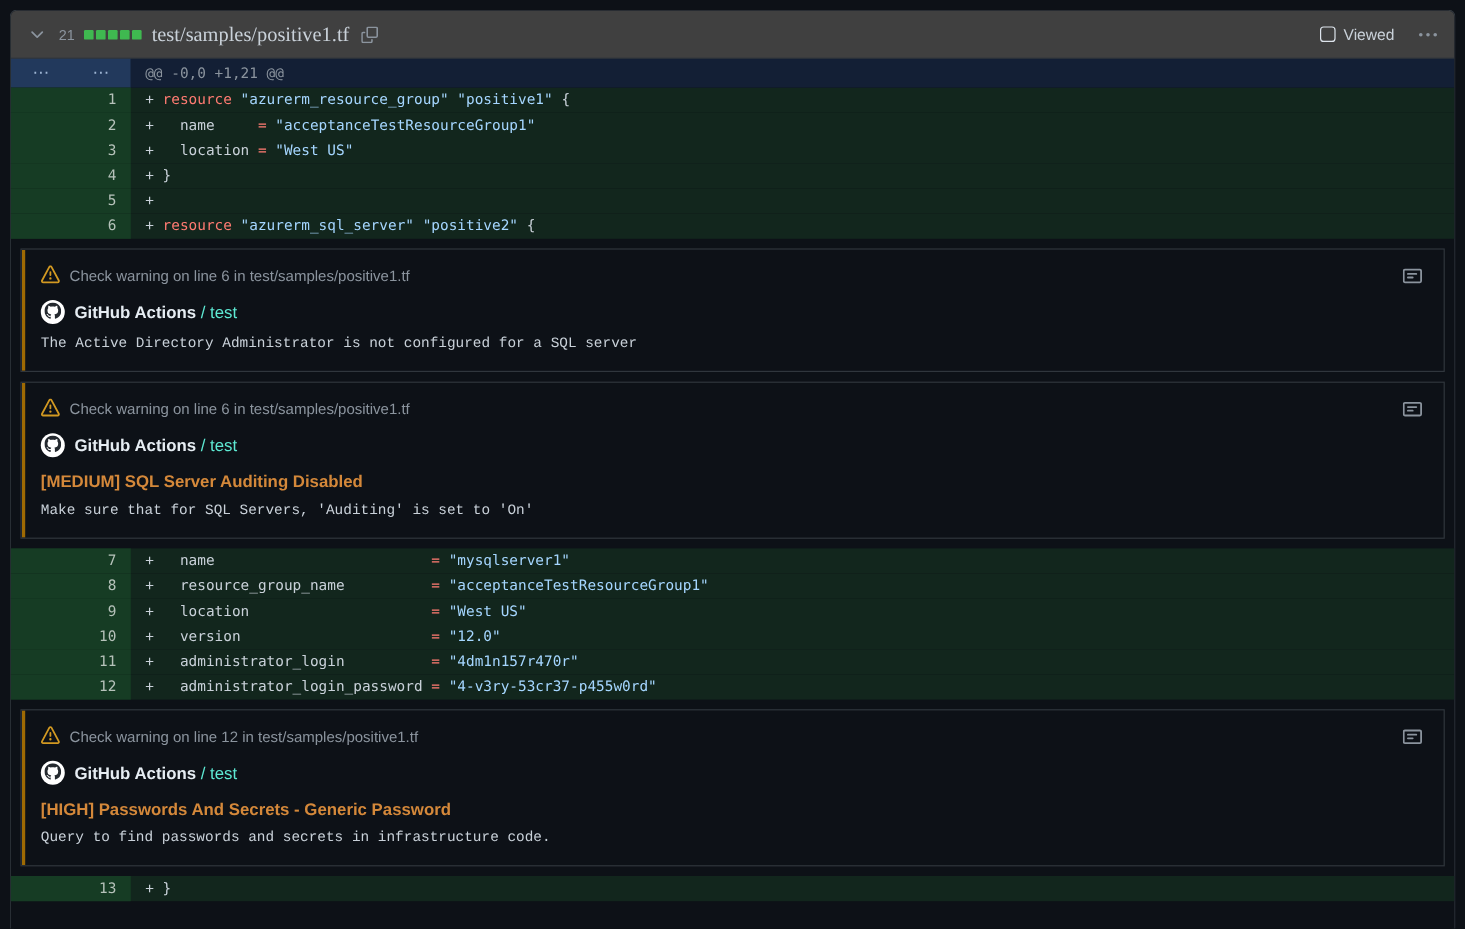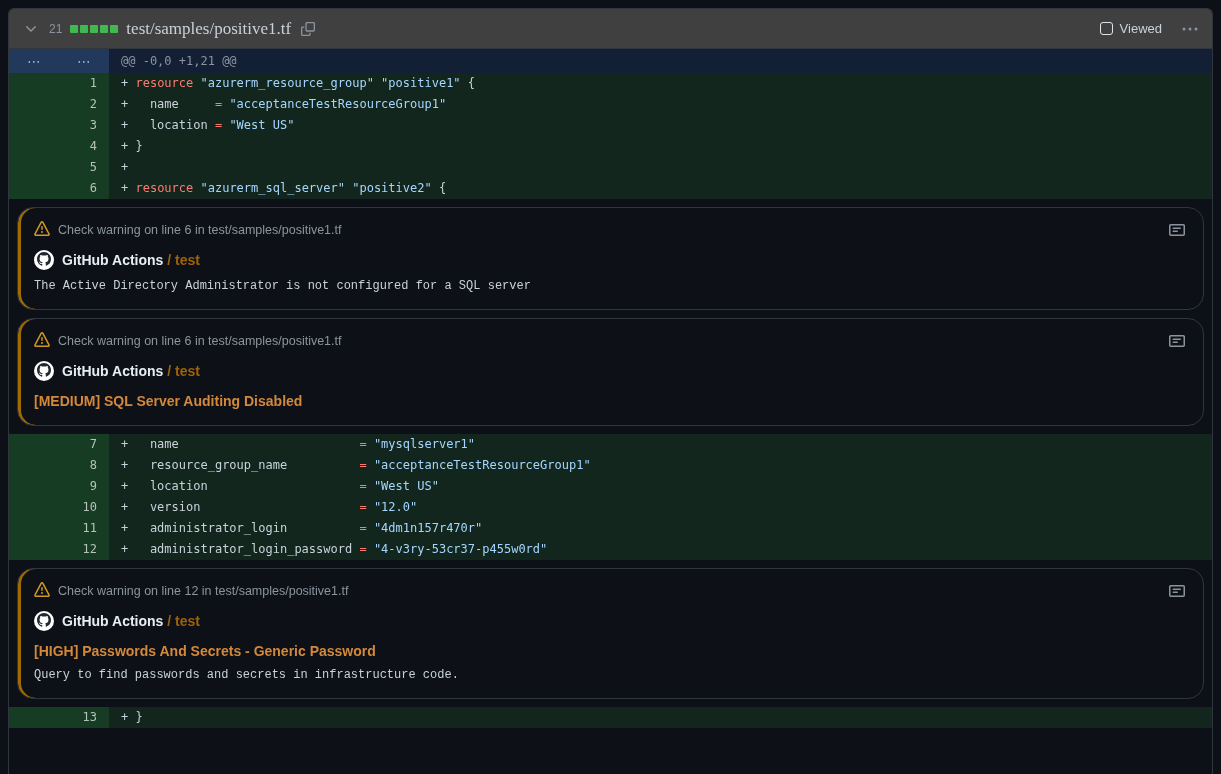--- a/index.html
+++ b/index.html
@@ -76,41 +76,41 @@
     color: #b6c2ba; text-align: right; padding-right: 12px; cursor: pointer;
   }
   .line-code { flex: 1; white-space: pre; padding-left: 12px; }
   .tok-p { color: #c9d1d9; }
   .tok-k { color: #ff7b72; }
   .tok-s { color: #a5d6ff; }
   
   .annotation {
     margin: 8px;
     border: 1px solid #30363d;
-    border-radius: 16px;
+    border-radius: 0;
     background: #0d1117;
     padding: 12px 16px 16px 16px;
     box-shadow: inset 3px 0 0 #9e6a03;
   }
   .ann-header {
     display: flex; align-items: center; gap: 8px;
     color: #8b949e; font-size: 12.5px;
   }
   .ann-header .warn { color: #d29922; flex: none; }
   .ann-action { margin-left: auto; }
   .ann-source {
     display: flex; align-items: center; gap: 8px;
     margin-top: 10px; font-size: 14px; color: #e6edf3;
   }
   .avatar {
     width: 20px; height: 20px; border-radius: 50%; background: #ffffff;
     display: inline-flex; align-items: center; justify-content: center; flex: none;
   }
   .src-bold { font-weight: 700; }
-  .src-rest { font-weight: 700; color: #a16207; }
+  .src-rest { font-weight: 400; color: #5eead4; }
   .ann-title { margin-top: 12px; font-size: 14px; font-weight: 700; color: #d4883a; }
   .ann-desc {
     margin-top: 9px;
     font-family: Liberation Mono, monospace;
     font-size: 12px; color: #c9d1d9;
   }
 </style>
 </head>
 <body>
 
@@ -242,20 +242,21 @@
         <span class="avatar">
           <span>
             <svg width="14" height="14" viewBox="0 0 16 16" fill="#24292f">
                 <path d="M8 0C3.58 0 0 3.58 0 8c0 3.54 2.29 6.53 5.47 7.59.4.07.55-.17.55-.38 0-.19-.01-.82-.01-1.49-2.01.37-2.53-.49-2.69-.94-.09-.23-.48-.94-.82-1.13-.28-.15-.68-.52-.01-.53.63-.01 1.08.58 1.23.82.72 1.21 1.87.87 2.33.66.07-.52.28-.87.51-1.07-1.78-.2-3.64-.89-3.64-3.95 0-.87.31-1.59.82-2.15-.08-.2-.36-1.02.08-2.12 0 0 .67-.21 2.2.82.64-.18 1.32-.27 2-.27s1.36.09 2 .27c1.53-1.04 2.2-.82 2.2-.82.44 1.1.16 1.92.08 2.12.51.56.82 1.27.82 2.15 0 3.07-1.87 3.75-3.65 3.95.29.25.54.73.54 1.48 0 1.07-.01 1.93-.01 2.2 0 .21.15.46.55.38A8.01 8.01 0 0 0 16 8c0-4.42-3.58-8-8-8Z"></path>
               </svg>
           </span>
         </span>
         <span><span class="src-bold">GitHub Actions</span><span class="src-rest"> / test</span></span>
       </div>
       <div class="ann-title">[MEDIUM] SQL Server Auditing Disabled</div>
+      <div class="ann-desc">Make sure that for SQL Servers, 'Auditing' is set to 'On'</div>
     </div>
 
     <div>
         <div class="code-row">
           <div class="line-num">7</div>
           <div class="line-code"><span class="tok-p">+   name                         </span><span class="tok-k">=</span><span class="tok-p"> </span><span class="tok-s">"mysqlserver1"</span></div>
         </div>
         <div class="code-row">
           <div class="line-num">8</div>
           <div class="line-code"><span class="tok-p">+   resource_group_name          </span><span class="tok-k">=</span><span class="tok-p"> </span><span class="tok-s">"acceptanceTestResourceGroup1"</span></div>

